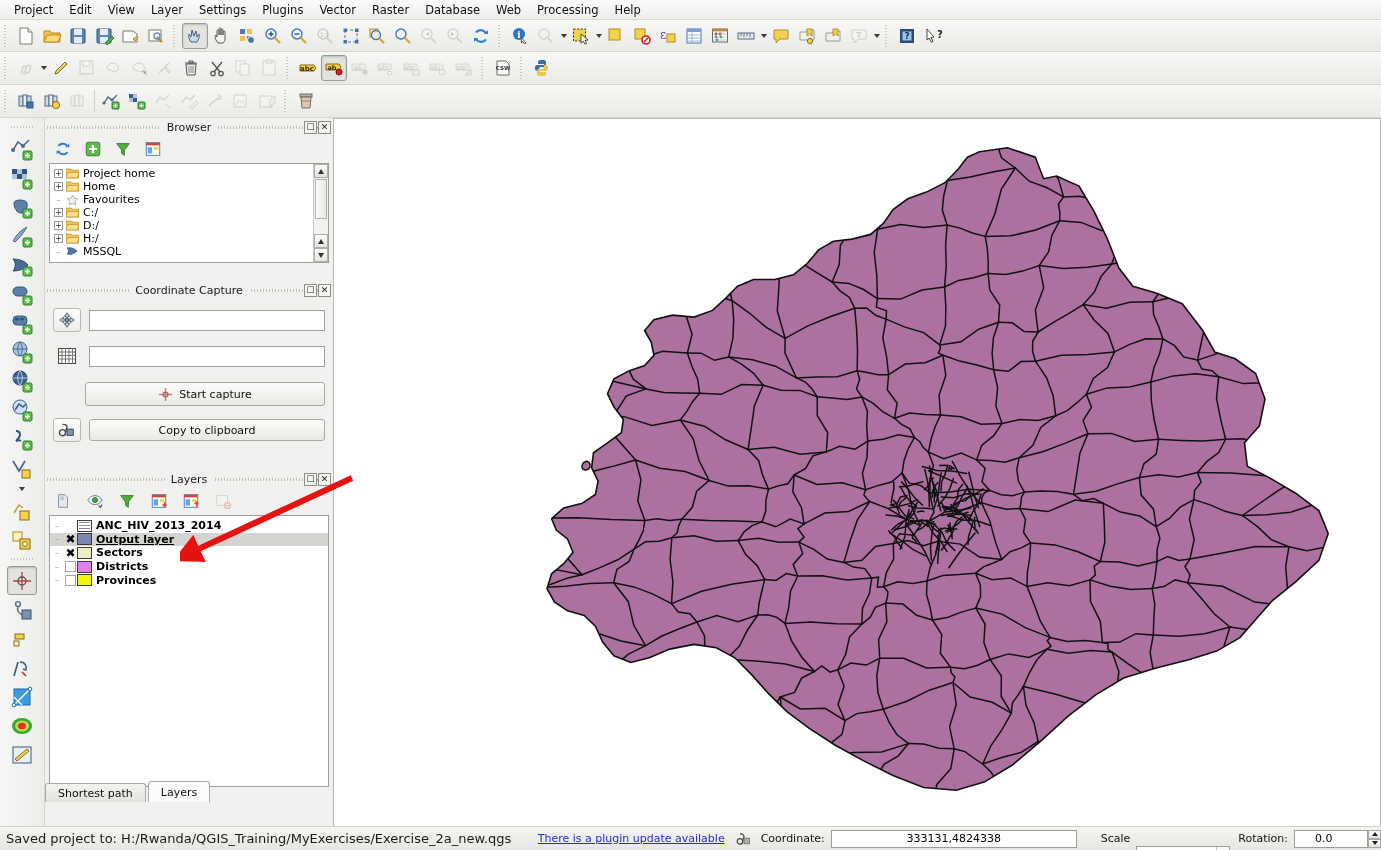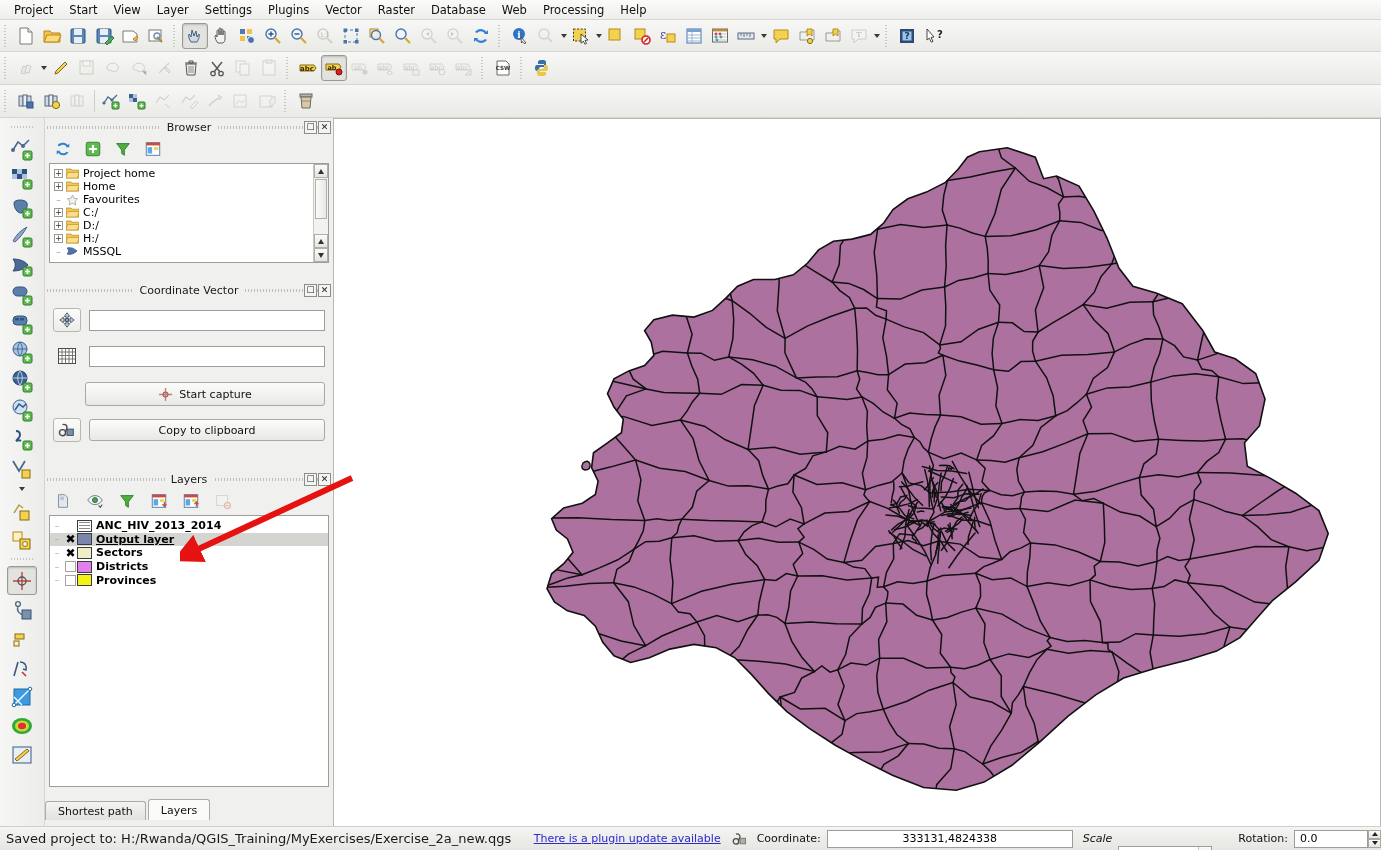--- a/index.html
+++ b/index.html
@@ -107,21 +107,21 @@
   .chk .box { width:11px;height:11px;border:1px solid #a3a3a0; background:#fff;}
   .swatch { width:15px; height:12px; border:1px solid #3c3c3c; margin-right:4px; flex:none;}
   .swatch.tbl { background:#fff; position:relative; overflow:hidden;}
   .swatch.tbl::before{content:"";position:absolute;inset:1px;
      background:repeating-linear-gradient(to bottom,#8a8a8a 0 1px,#fff 1px 3px),
                 repeating-linear-gradient(to right,#8a8a8a 0 1px,transparent 1px 5px);}
   .lname { font-weight:bold; font-size:11px; color:#000;}
   .lname.u { text-decoration:underline;}
 
   
-  #paneltabs { position:absolute; left:45px; top:796px; width:288px; height:24px; display:flex; align-items:flex-end; }
+  #paneltabs { position:absolute; left:45px; top:778px; width:288px; height:24px; display:flex; align-items:flex-end; }
   .ptab { height:19px; padding:0 12px; display:flex; align-items:center; font-size:11px;
      border:1px solid #aaa; border-bottom:none; border-radius:3px 3px 0 0;
      background:linear-gradient(#f3f3f1,#e2e2de); color:#111; cursor:default; margin-right:2px;}
   .ptab.active { background:#fbfbfa; height:21px; }
 
   
   #map { position:absolute; left:333px; top:118px; width:1048px; height:712px;
          background:#fff; border:1px solid #b8b8b3; overflow:hidden;}
   #map svg { display:block; }
 
@@ -148,21 +148,21 @@
   .spin div { flex:1; border:1px solid #a9a9a4; background:linear-gradient(#fbfbfa,#e4e4e0);
      display:flex;align-items:center;justify-content:center;}
 </style>
 </head>
 <body>
 
 <div id="app">
 
   <div id="menubar">
       <div class="menu-item">Project</div>
-      <div class="menu-item">Start</div>
+      <div class="menu-item">Edit</div>
       <div class="menu-item">View</div>
       <div class="menu-item">Layer</div>
       <div class="menu-item">Settings</div>
       <div class="menu-item">Plugins</div>
       <div class="menu-item">Vector</div>
       <div class="menu-item">Raster</div>
       <div class="menu-item">Database</div>
       <div class="menu-item">Web</div>
       <div class="menu-item">Processing</div>
       <div class="menu-item">Help</div>
@@ -894,21 +894,21 @@
         <div style="position:absolute;bottom:0;left:0;right:0;height:14px;" class="sbtn dn">
             <i></i>
           </div>
       </div>
     </div>
   </div>
 
   <div class="dock" style="top:283px;height:185px;">
     <div class="dock-title">
       <div class="dots"></div>
-      <div class="tlabel">Coordinate Vector</div>
+      <div class="tlabel">Coordinate Capture</div>
       <div class="dock-btns">
         <div class="dock-btn">☐</div>
         <div class="dock-btn">✕</div>
       </div>
     </div>
 
     <div class="cc-row" style="padding-top:10px;">
       <div class="cc-icon">
         <svg width="18" height="18" viewBox="0 0 20 20">
             <path d="M10 2l3 4h-2v3h3V7l4 3-4 3v-2h-3v3h2l-3 4-3-4h2v-3H6v2l-4-3 4-3v2h3V6H7z" fill="#c6cdd6" stroke="#4a5a6e"></path>
@@ -1732,27 +1732,27 @@
       <svg width="16" height="16" viewBox="0 0 20 20">
           <path d="M5 4c3-1 5 1 5 3s-2 3-1 5" fill="none" stroke="#4a4a46" stroke-width="1.6"></path>
           <circle cx="5" cy="13" r="3.4" fill="none" stroke="#4a4a46" stroke-width="1.6"></circle>
           <rect x="10" y="9" width="7" height="7" fill="#b0b0ab" stroke="#6a6a66"></rect>
         </svg>
     </div>
     <div class="st-label">Coordinate:</div>
     <div class="st-field" style="width:246px;">
       <span>333131,4824338</span>
     </div>
-    <div class="st-label" style="margin-left:10px;font-style:italic;">Scale</div>
+    <div class="st-label" style="margin-left:24px;">Scale</div>
     <div class="st-combo" style="width:94px;">
       <span class="val">1:1,196,570</span>
       <span class="arw"></span>
     </div>
-    <div class="st-label" style="margin-left:26px;">Rotation:</div>
-    <div class="st-field" style="width:74px;justify-content:flex-start;padding-left:5px;">
+    <div class="st-label" style="margin-left:8px;">Rotation:</div>
+    <div class="st-field" style="width:74px;justify-content:flex-start;padding-left:20px;">
       <span>0.0</span>
     </div>
     <div class="spin">
       <div>
           <span style="border-left:3px solid transparent;border-right:3px solid transparent;border-bottom:4px solid #222;display:block;"></span>
         </div>
       <div>
           <span style="border-left:3px solid transparent;border-right:3px solid transparent;border-top:4px solid #222;display:block;"></span>
         </div>
     </div>

